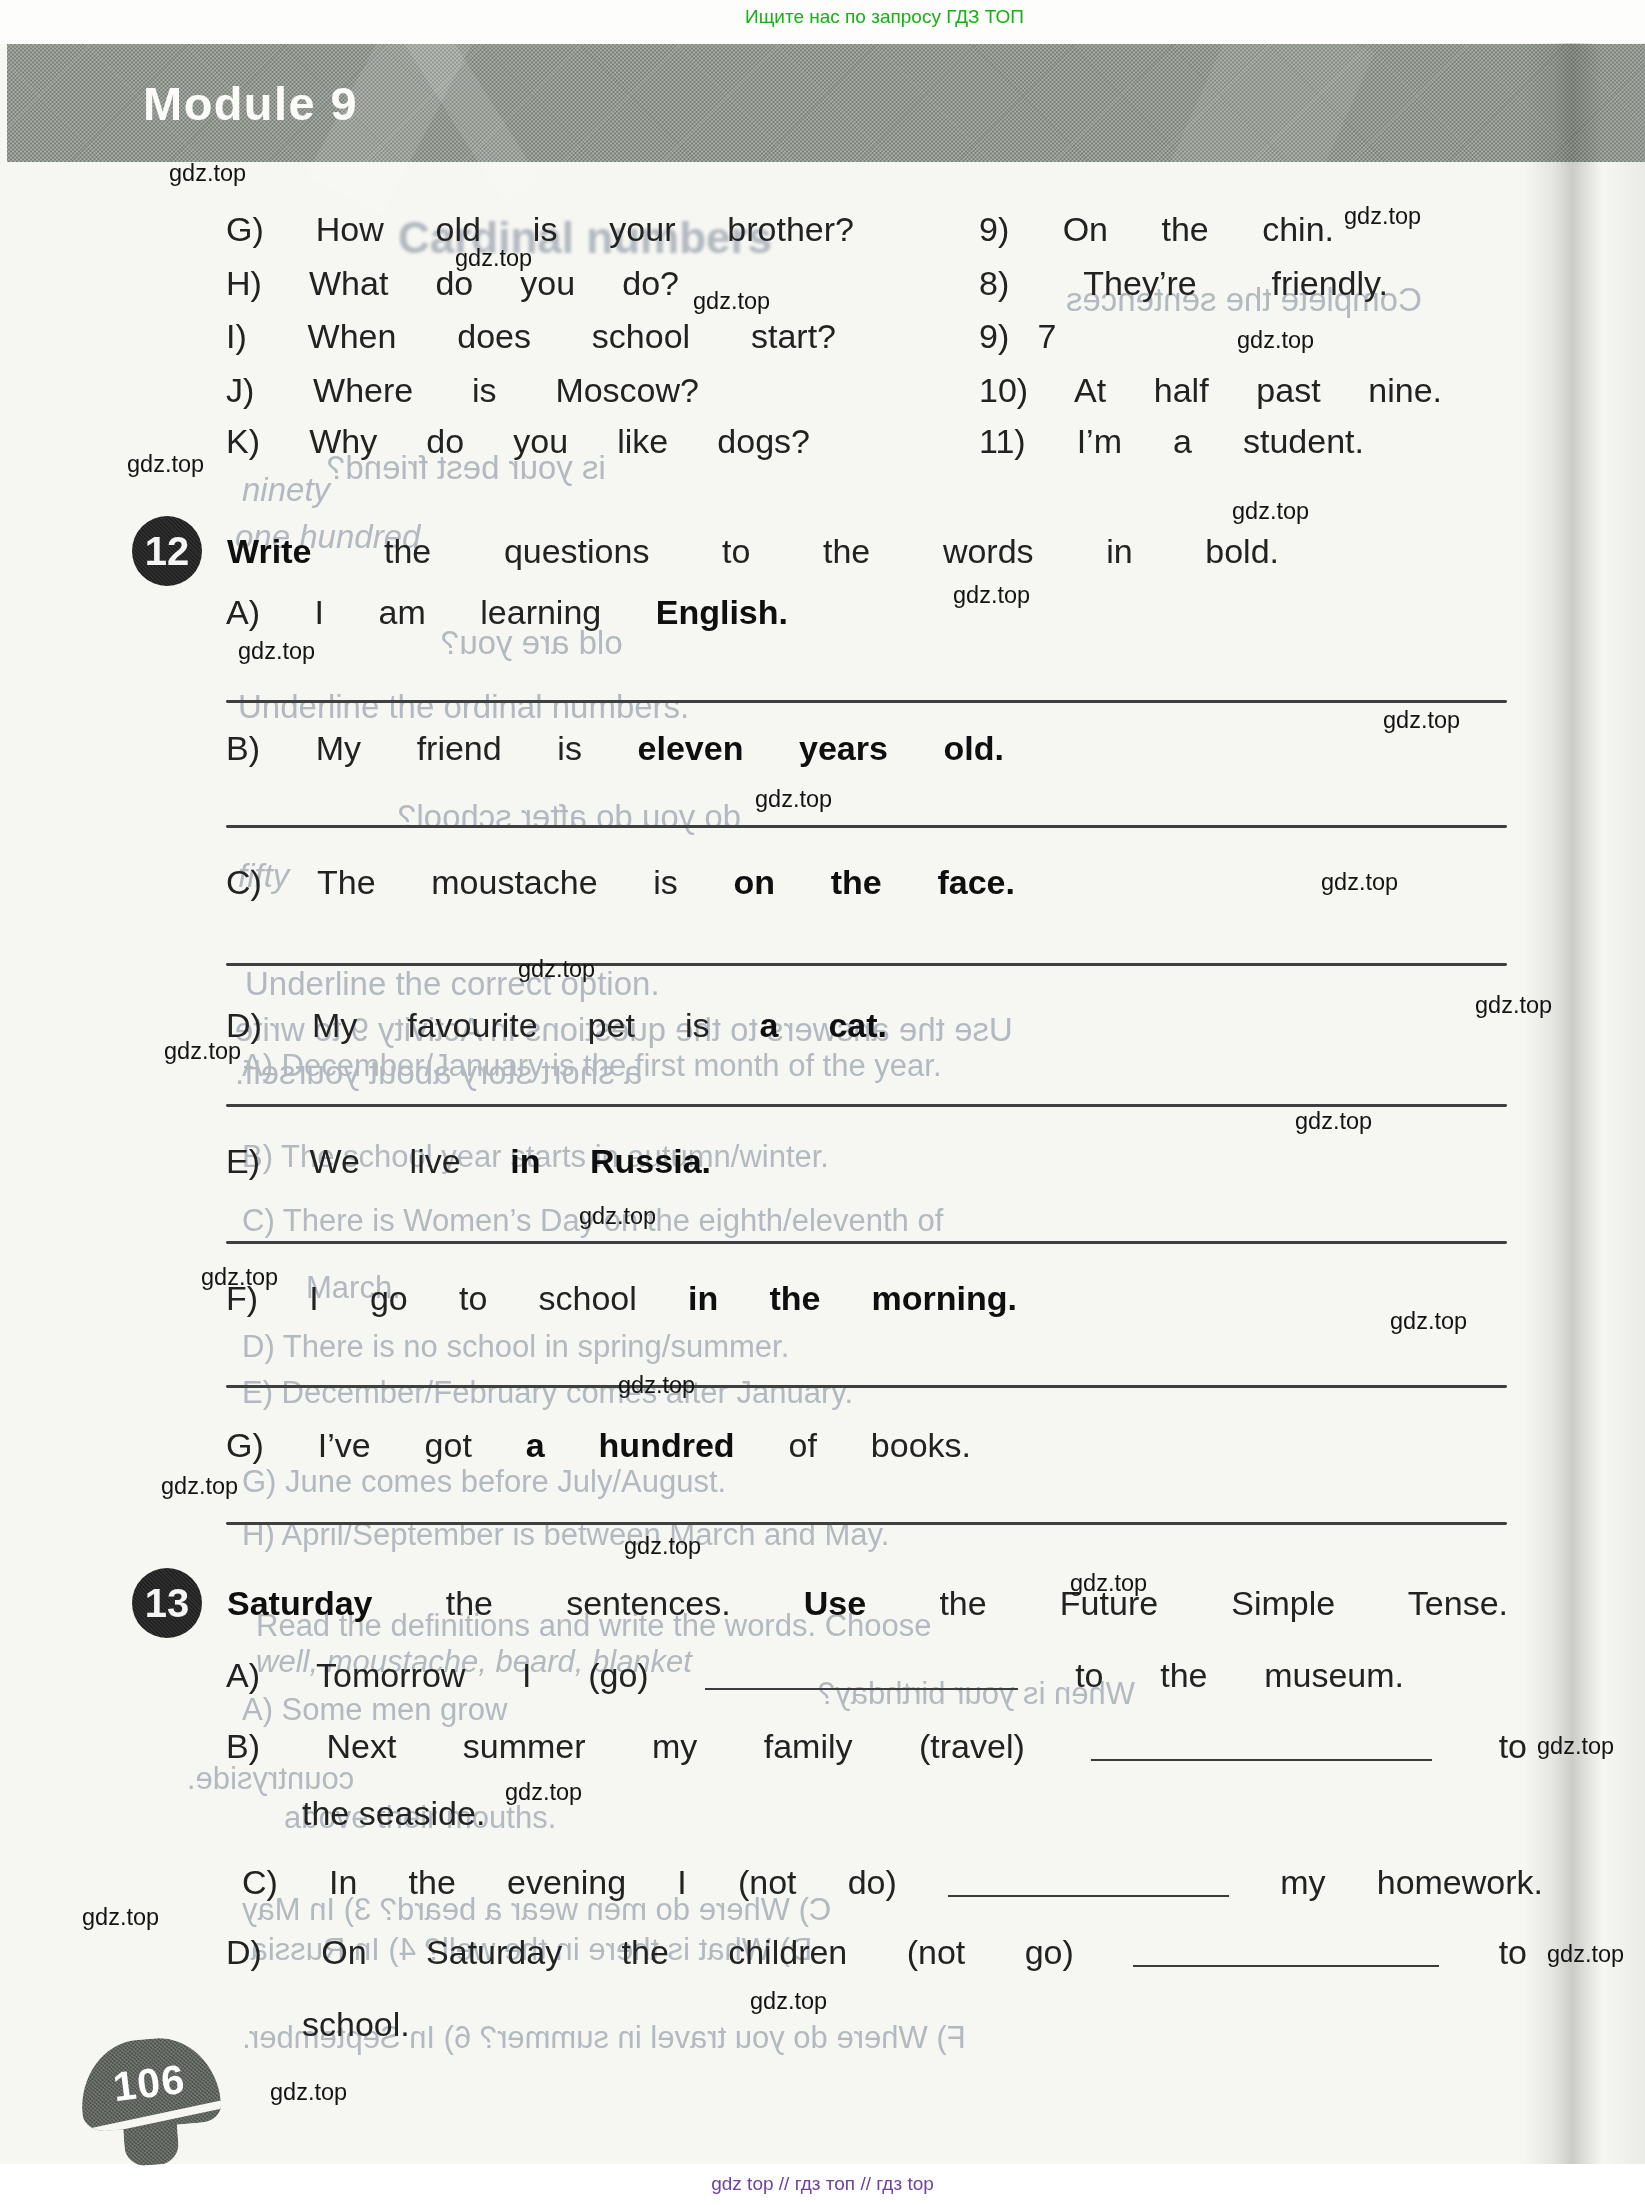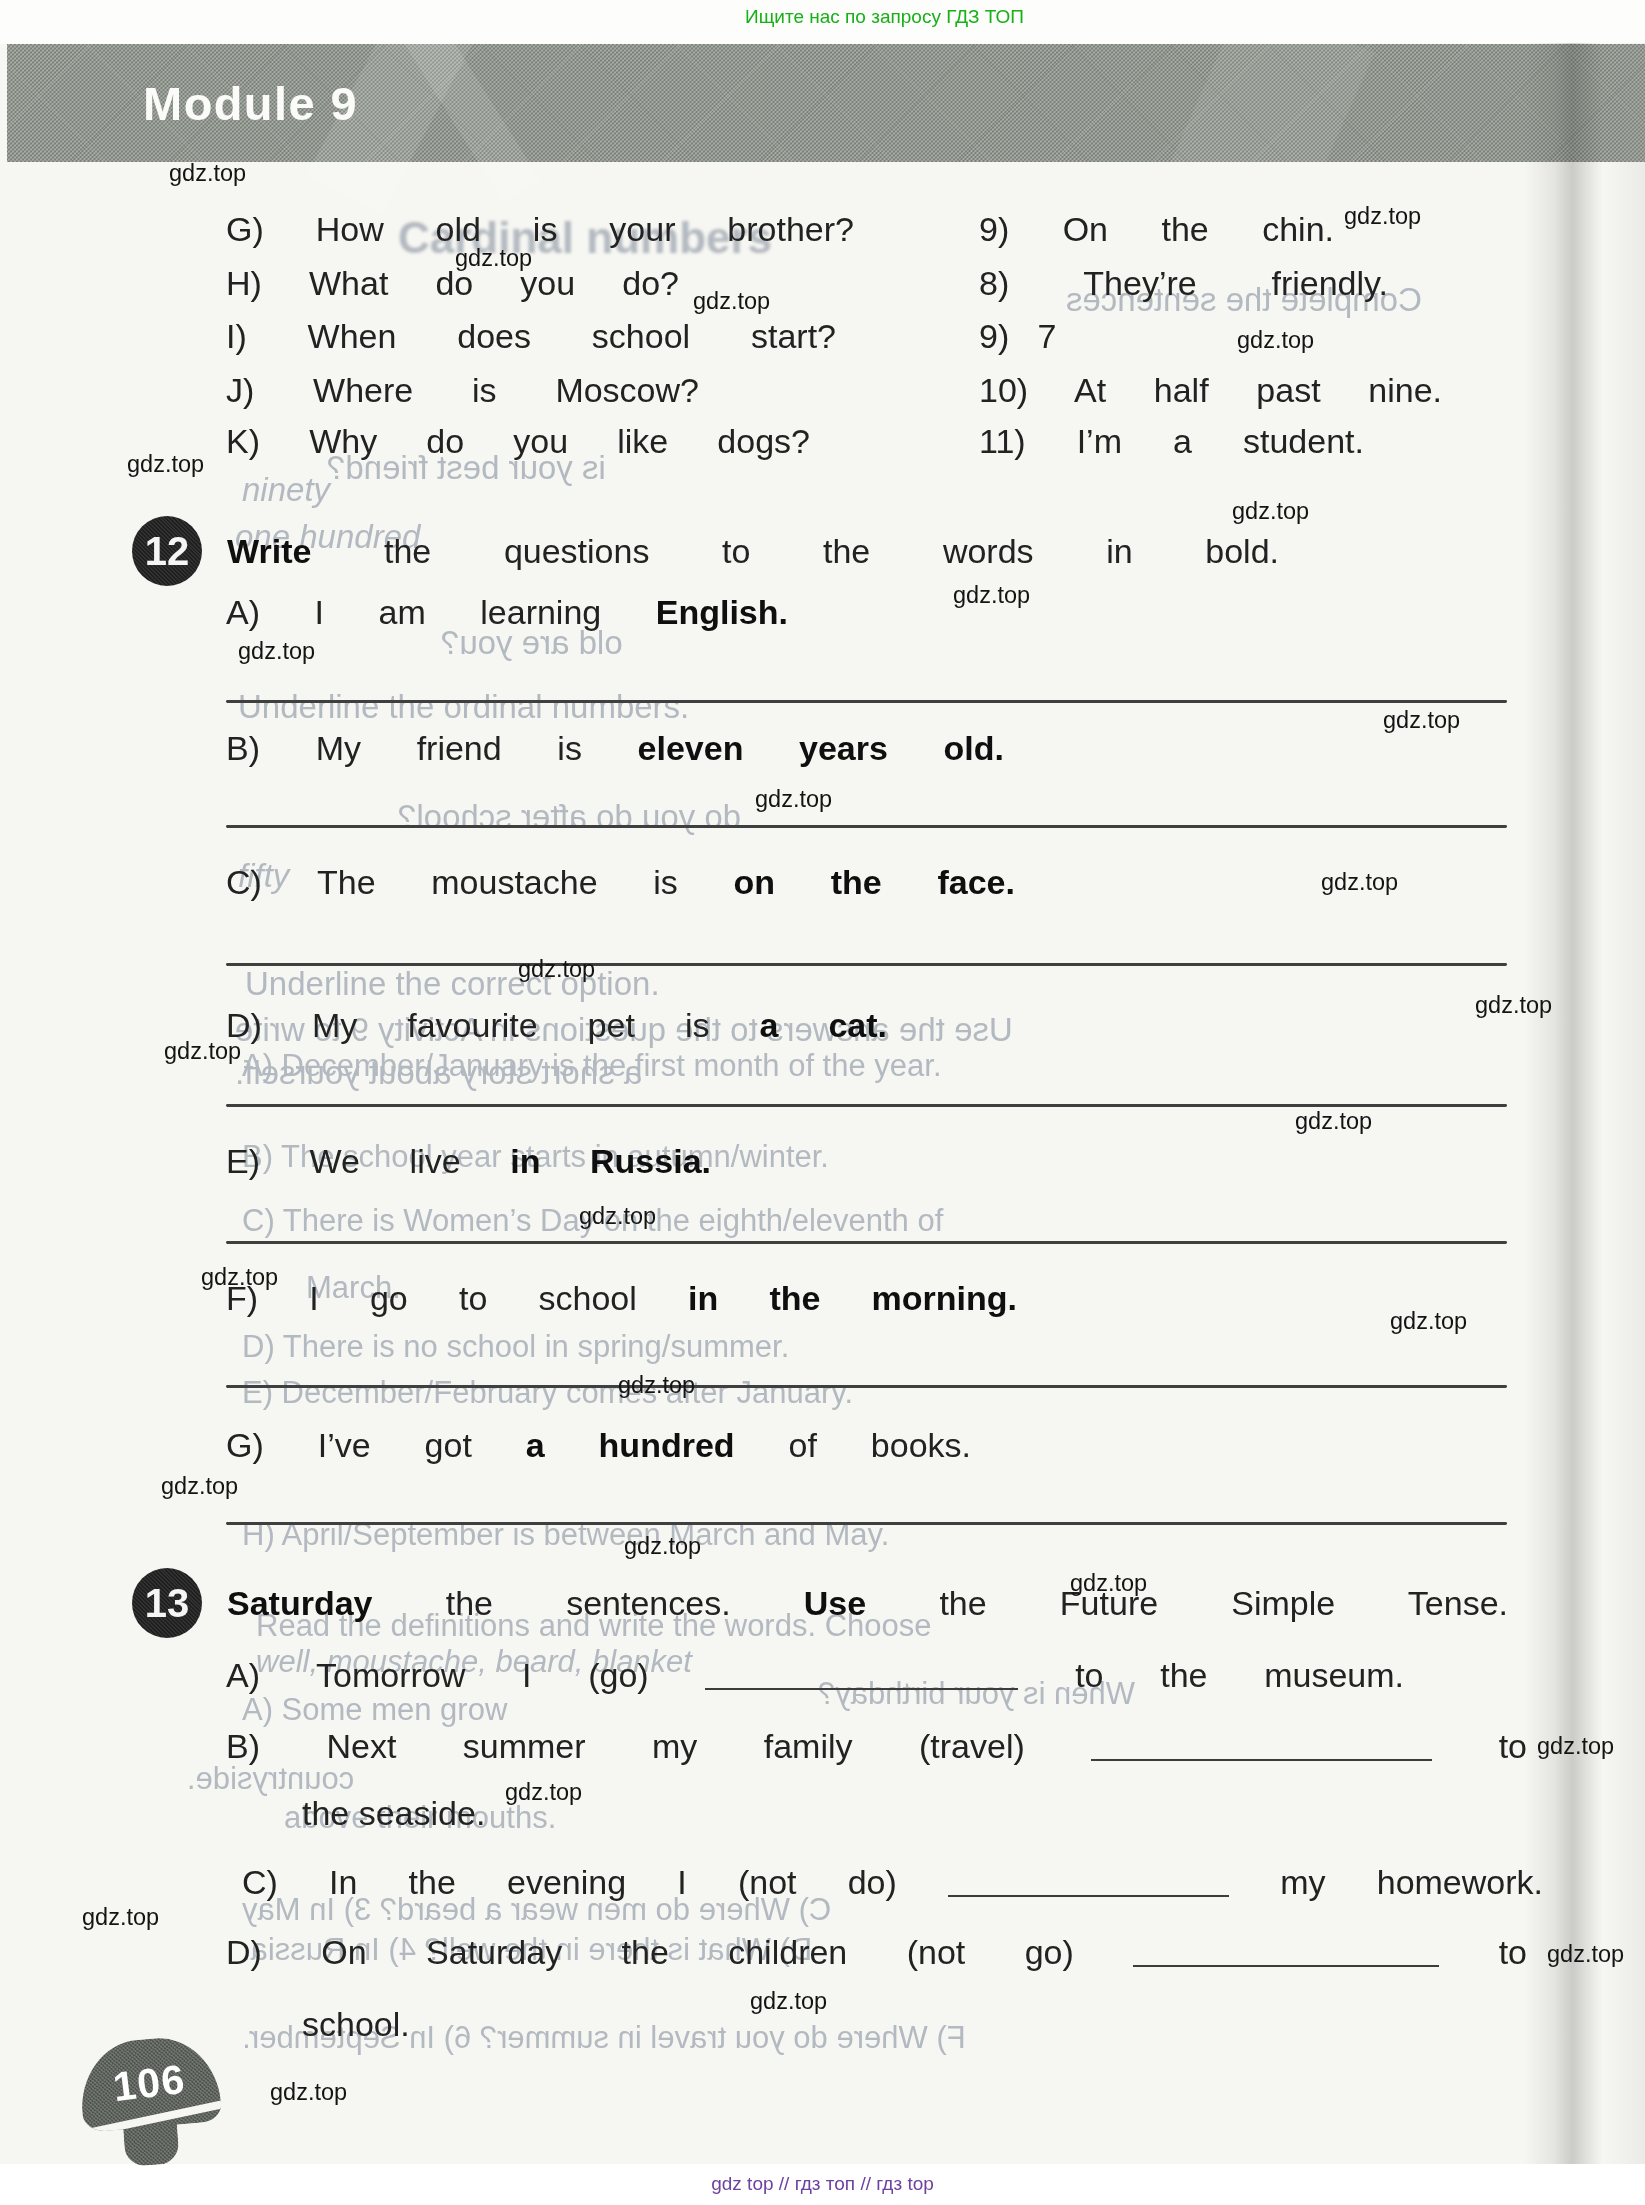--- a/index.html
+++ b/index.html
@@ -141,20 +141,21 @@
     <div class="ghost i" style="left: 238px; top: 857px; font-size: 33px;">fifty</div>
     <div class="ghost" style="left: 245px; top: 965px; font-size: 33px;">Underline the correct option.</div>
     <div class="ghost m" style="left: 235px; top: 1011px; font-size: 33px;">Use the answers to the questions in Activity 9 to write</div>
     <div class="ghost m" style="left: 235px; top: 1054px; font-size: 33px;">a short story about yourself.</div>
     <div class="ghost" style="left: 242px; top: 1048px; font-size: 31px;">A) December/January is the first month of the year.</div>
     <div class="ghost" style="left: 242px; top: 1139px; font-size: 31px;">B) The school year starts in autumn/winter.</div>
     <div class="ghost" style="left: 242px; top: 1203px; font-size: 31px;">C) There is Women’s Day on the eighth/eleventh of</div>
     <div class="ghost" style="left: 306px; top: 1270px; font-size: 31px;">March.</div>
     <div class="ghost" style="left: 242px; top: 1329px; font-size: 31px;">D) There is no school in spring/summer.</div>
     <div class="ghost" style="left: 242px; top: 1375px; font-size: 31px;">E) December/February comes after January.</div>
+    <div class="ghost" style="left: 242px; top: 1464px; font-size: 31px;">G) June comes before July/August.</div>
     <div class="ghost" style="left: 242px; top: 1517px; font-size: 31px;">H) April/September is between March and May.</div>
     <div class="ghost" style="left: 256px; top: 1608px; font-size: 31px;">Read the definitions and write the words. Choose</div>
     <div class="ghost i" style="left: 256px; top: 1644px; font-size: 31px;">well, moustache, beard, blanket</div>
     <div class="ghost m" style="left: 818px; top: 1676px; font-size: 31px;">When is your birthday?</div>
     <div class="ghost" style="left: 242px; top: 1692px; font-size: 31px;">A) Some men grow</div>
     <div class="ghost m" style="left: 187px; top: 1761px; font-size: 31px;">countryside.</div>
     <div class="ghost" style="left: 284px; top: 1800px; font-size: 31px;">above their mouths.</div>
     <div class="ghost m" style="left: 242px; top: 1892px; font-size: 31px;">C) Where do men wear a beard?  3) In May</div>
     <div class="ghost m" style="left: 242px; top: 1932px; font-size: 31px;">D) What is there in the well?  4) In Russia.</div>
     <div class="ghost m" style="left: 242px; top: 2020px; font-size: 31px;">F) Where do you travel in summer?  6) In September.</div>

